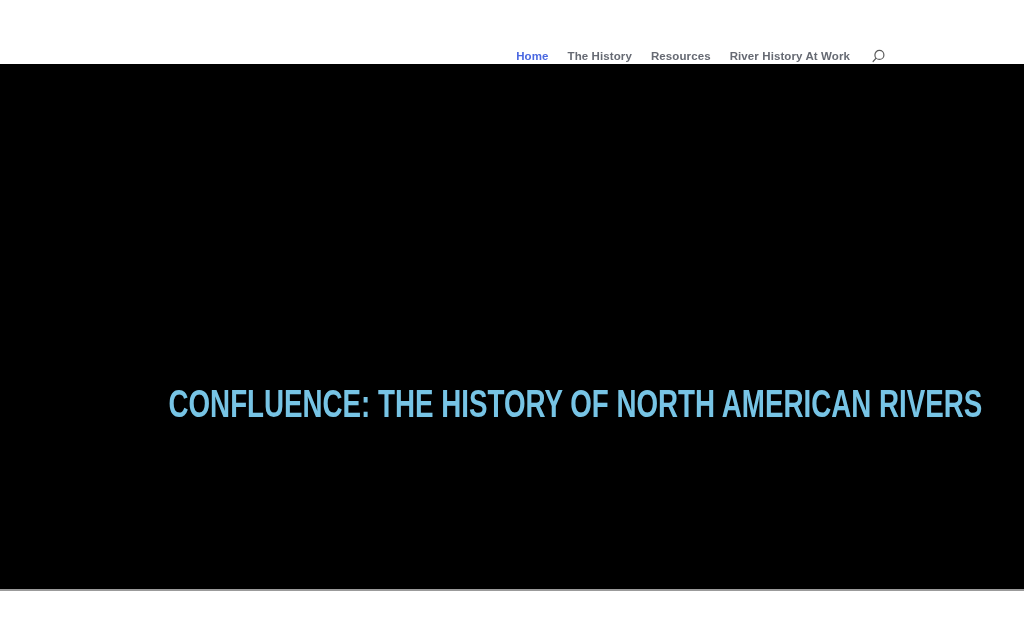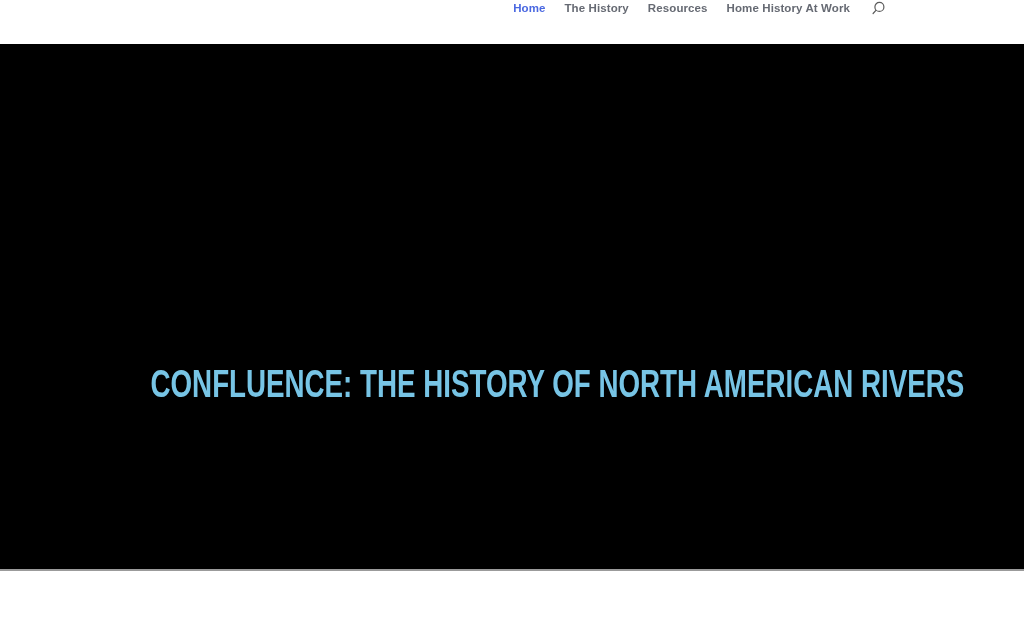--- a/index.html
+++ b/index.html
@@ -1,44 +1,44 @@
 <!DOCTYPE html>
 <html><head>
 <meta charset="utf-8">
 <style>
   html,body{margin:0;padding:0;background:#e9e9e9;}
   .page{position:relative;width:1024px;height:618px;margin:0 auto;background:#fff;overflow:hidden;
         font-family:"Liberation Sans",sans-serif;}
   
-  .site-header{position:relative;height:44px;background:#ffffff;display:flex;align-items:flex-start;
+  .site-header{position:relative;height:64px;background:#ffffff;display:flex;align-items:flex-end;
                justify-content:flex-end;padding-right:138px;box-sizing:border-box;z-index:5;}
   .main-nav{display:flex;align-items:center;gap:19px;}
   .nav-link{font-size:11.5px;font-weight:600;color:#666a73;text-decoration:none;letter-spacing:.1px;cursor:pointer;}
   .nav-link.active{color:#4a68e1;}
   .search-btn{display:flex;align-items:center;justify-content:center;width:16px;height:16px;cursor:pointer;background:none;border:none;padding:0;margin-left:1px;}
   
   .hero{position:relative;height:525px;background:#000;overflow:hidden;}
   .hero svg.map{position:absolute;left:0;top:0;width:1024px;height:525px;display:block;}
-  .hero-title{position:absolute;left:0;right:0;top:318px;margin:0;text-align:center;z-index:3;
+  .hero-title{position:absolute;left:18px;right:0;top:318px;margin:0;text-align:center;z-index:3;
               font-size:38px;font-weight:bold;color:#77c4e5;white-space:nowrap;letter-spacing:0;}
   .hero-title .squeeze{display:inline-block;transform:scale(0.73,1.04);transform-origin:center center;}
   
   .below-strip{height:36px;background:#ffffff;border-top:2px solid #9b9b9b;}
 </style>
 </head>
 <body>
 
 <div class="page">
 
   <header class="site-header">
     <nav class="main-nav">
       <a class="nav-link active">Home</a>
       <a class="nav-link">The History</a>
       <a class="nav-link">Resources</a>
-      <a class="nav-link">Home History At Work</a>
+      <a class="nav-link">River History At Work</a>
       <button class="search-btn">
         <svg width="15" height="15" viewBox="0 0 15 15">
           <circle cx="8.4" cy="5.9" r="4.5" fill="none" stroke="#5b5b5b" stroke-width="1.2"></circle>
           <line x1="4.9" y1="9.4" x2="2.1" y2="12.5" stroke="#5b5b5b" stroke-width="1.2" stroke-linecap="round"></line>
         </svg>
       </button>
     </nav>
   </header>
 
   <section class="hero">

